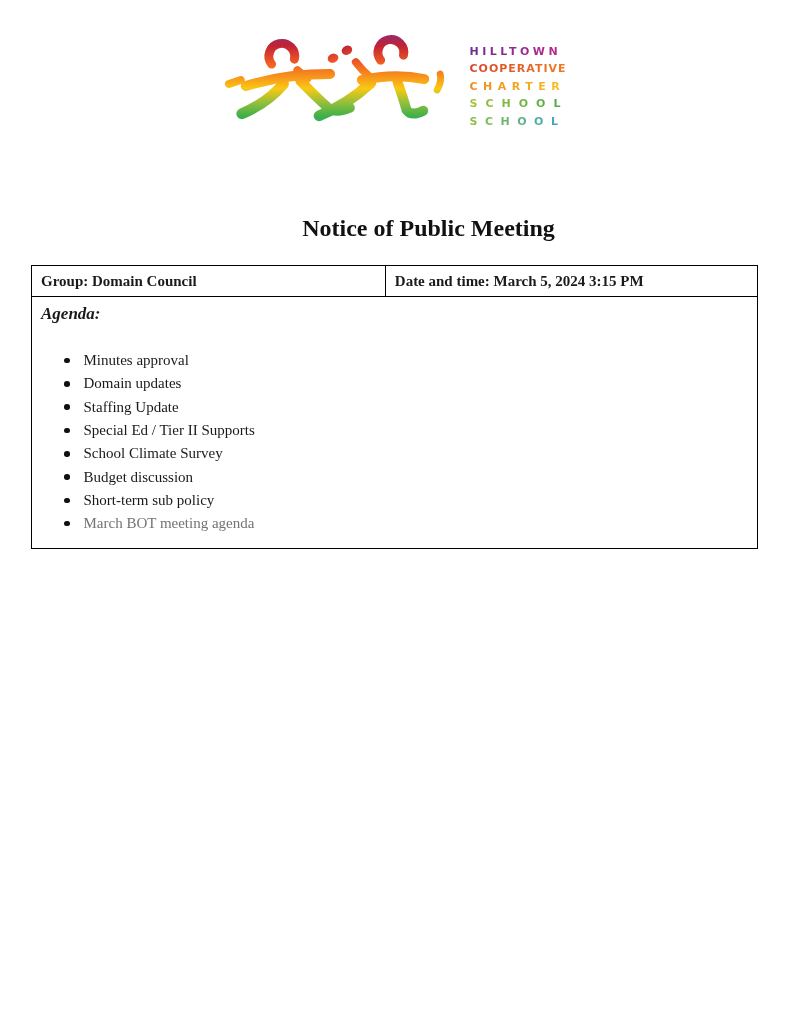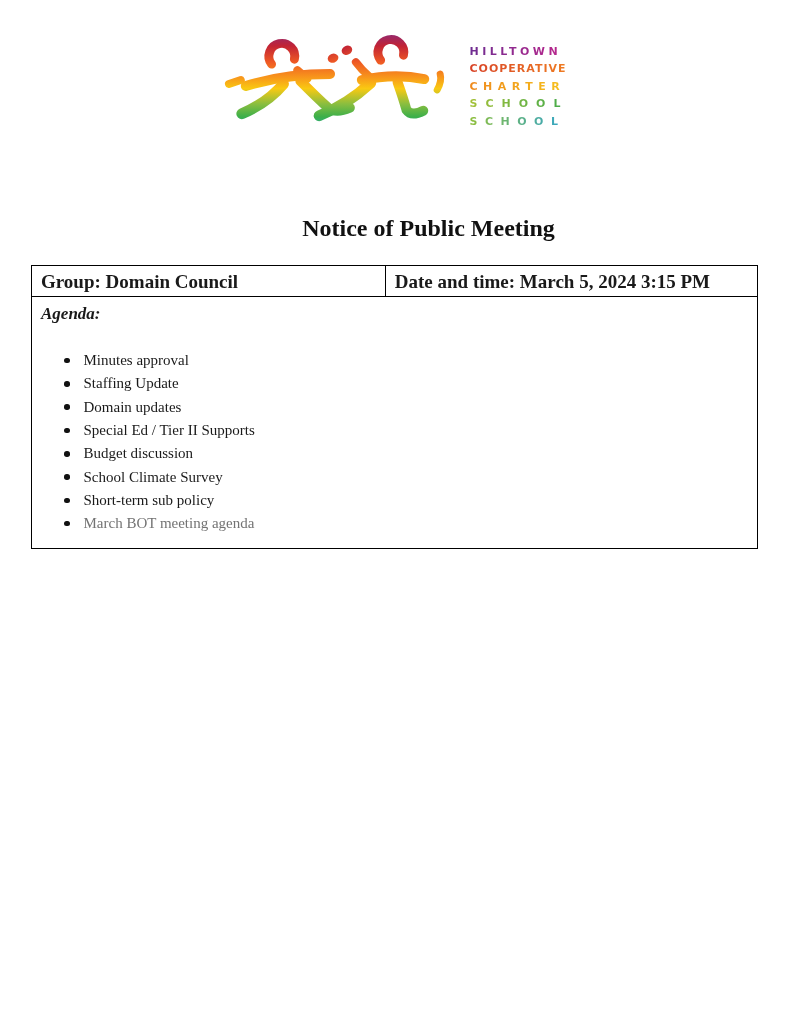--- a/index.html
+++ b/index.html
@@ -40,21 +40,21 @@
     text-align: center; font-size: 24px; font-weight: bold; color: #111111; padding-left: 33px;
   }
 
   
   .meeting-table {
     position: absolute; top: 265px; left: 31px; width: 727px;
     border: 1.5px solid #000; box-sizing: border-box; background: #fff;
   }
   .t-row { display: flex; border-bottom: 1.5px solid #000; }
   .t-cell {
-    padding: 6px 8px 5px 9px; font-weight: bold; font-size: 19px; line-height: 19px;
+    padding: 6px 8px 5px 9px; font-weight: bold; font-size: 15px; line-height: 19px;
     box-sizing: border-box;
   }
   .cell-group { width: 48.8%; border-right: 1.5px solid #000; }
   .cell-datetime { flex: 1; }
   .cell-location { width: 100%; }
   .row-agenda { display: block; border-bottom: none; padding: 7px 9px 13px 9px; }
   .agenda-heading { font-weight: bold; font-style: italic; font-size: 17px; line-height: 19px; }
   .agenda-list { margin-top: 26px; }
   .agenda-item { display: flex; align-items: center; height: 23.3px; }
   .bullet {
@@ -120,37 +120,37 @@
   </div>
   <div class="t-row row-agenda">
     <div class="agenda-heading">Agenda:</div>
     <div class="agenda-list">
       <div class="agenda-item">
         <span class="bullet"></span>
         <span class="item-text">Minutes approval</span>
       </div>
       <div class="agenda-item">
         <span class="bullet"></span>
-        <span class="item-text">Staffing Update</span>
+        <span class="item-text">Domain updates</span>
       </div>
       <div class="agenda-item">
         <span class="bullet"></span>
-        <span class="item-text">Domain updates</span>
+        <span class="item-text">Staffing Update</span>
       </div>
       <div class="agenda-item">
         <span class="bullet"></span>
         <span class="item-text">Special Ed / Tier II Supports</span>
       </div>
       <div class="agenda-item">
         <span class="bullet"></span>
-        <span class="item-text">Budget discussion</span>
+        <span class="item-text">School Climate Survey</span>
       </div>
       <div class="agenda-item">
         <span class="bullet"></span>
-        <span class="item-text">School Climate Survey</span>
+        <span class="item-text">Budget discussion</span>
       </div>
       <div class="agenda-item">
         <span class="bullet"></span>
         <span class="item-text">Short-term sub policy</span>
       </div>
       <div class="agenda-item muted">
         <span class="bullet"></span>
         <span class="item-text">March BOT meeting agenda</span>
       </div>
     </div>

